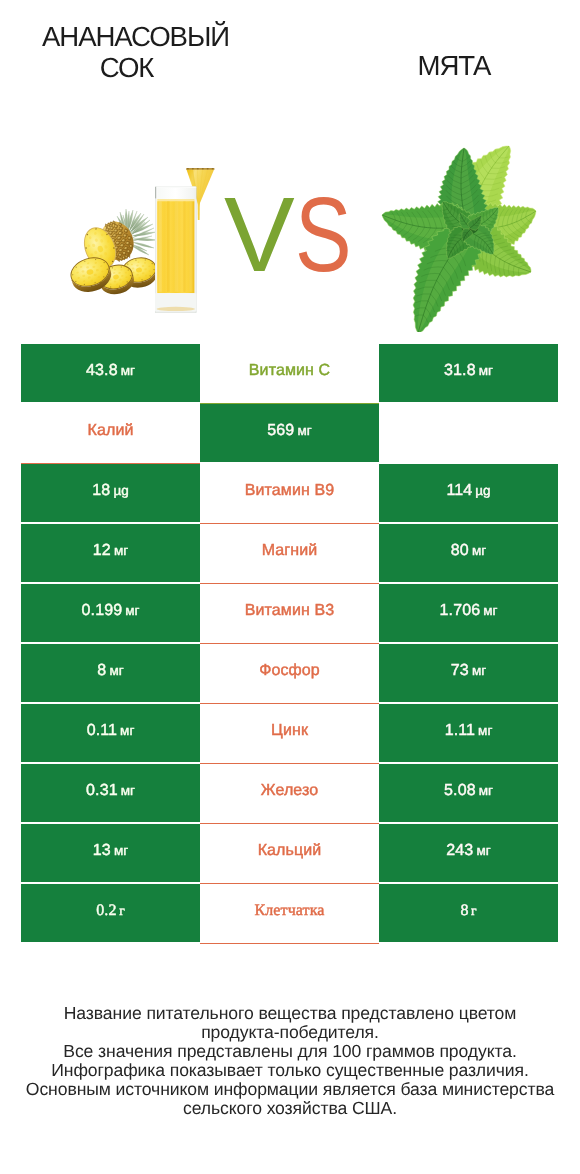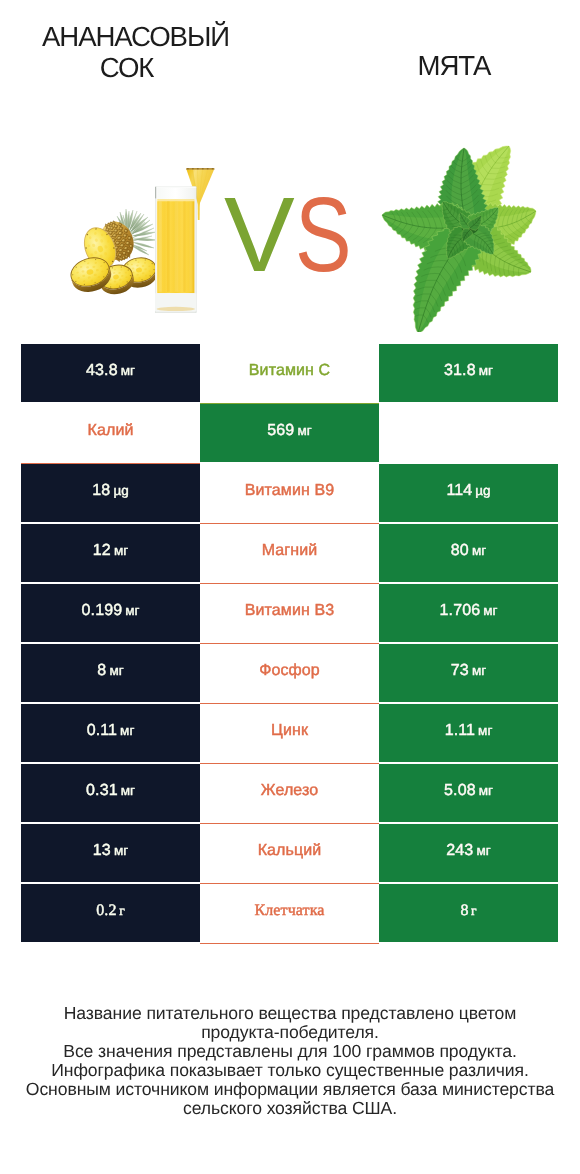--- a/index.html
+++ b/index.html
@@ -23,21 +23,21 @@
   .vs{position:absolute;left:224px;top:169px;width:140px;height:92px;font-size:106px;line-height:92px;font-weight:400;white-space:nowrap;letter-spacing:-2.5px;}
   .vs .v{color:#7ba432;}
   .vs .s{color:#e06c49;display:inline-block;transform:scaleX(0.80);transform-origin:left center;margin-left:3px;}
 
   .table{position:absolute;left:21px;top:344px;width:537px;}
   .row{display:flex;height:58px;margin-bottom:2px;}
   .row:last-child{margin-bottom:0;font-family:Liberation Serif, serif;}
   .cell{width:179px;height:58px;display:flex;align-items:center;justify-content:center;box-sizing:border-box;}
   .cell > span{position:relative;top:-2px;}
   .cell.mid > span{top:0;}
-  .cell.left{background:#0f172a;color:#fbfff0;}
+  .cell.left{background:#15803d;color:#fbfff0;}
   .cell.right{background:#15803d;color:#fffaf6;}
   .cell.mid{background:#fff;height:60px;margin-bottom:-2px;border-bottom:1px solid #e06c49;align-items:flex-start;padding-top:18px;justify-content:center;}
   .cell.mid.greenb{border-bottom-color:#82a730;}
   .val{font-size:16px;font-weight:400;white-space:nowrap;letter-spacing:0.1px;-webkit-text-stroke:0.45px currentColor;}
   .val .u{font-size:13.5px;font-weight:400;letter-spacing:0;margin-left:-1.5px;}
   .lbl{font-size:16px;font-weight:400;color:#e06c49;letter-spacing:0.1px;-webkit-text-stroke:0.45px currentColor;}
   .lbl.green{color:#82a730;}
 
   .footer{position:absolute;left:0;top:1004px;width:580px;text-align:center;font-size:17.6px;line-height:19.1px;color:#262626;letter-spacing:-0.1px;}
 </style>

